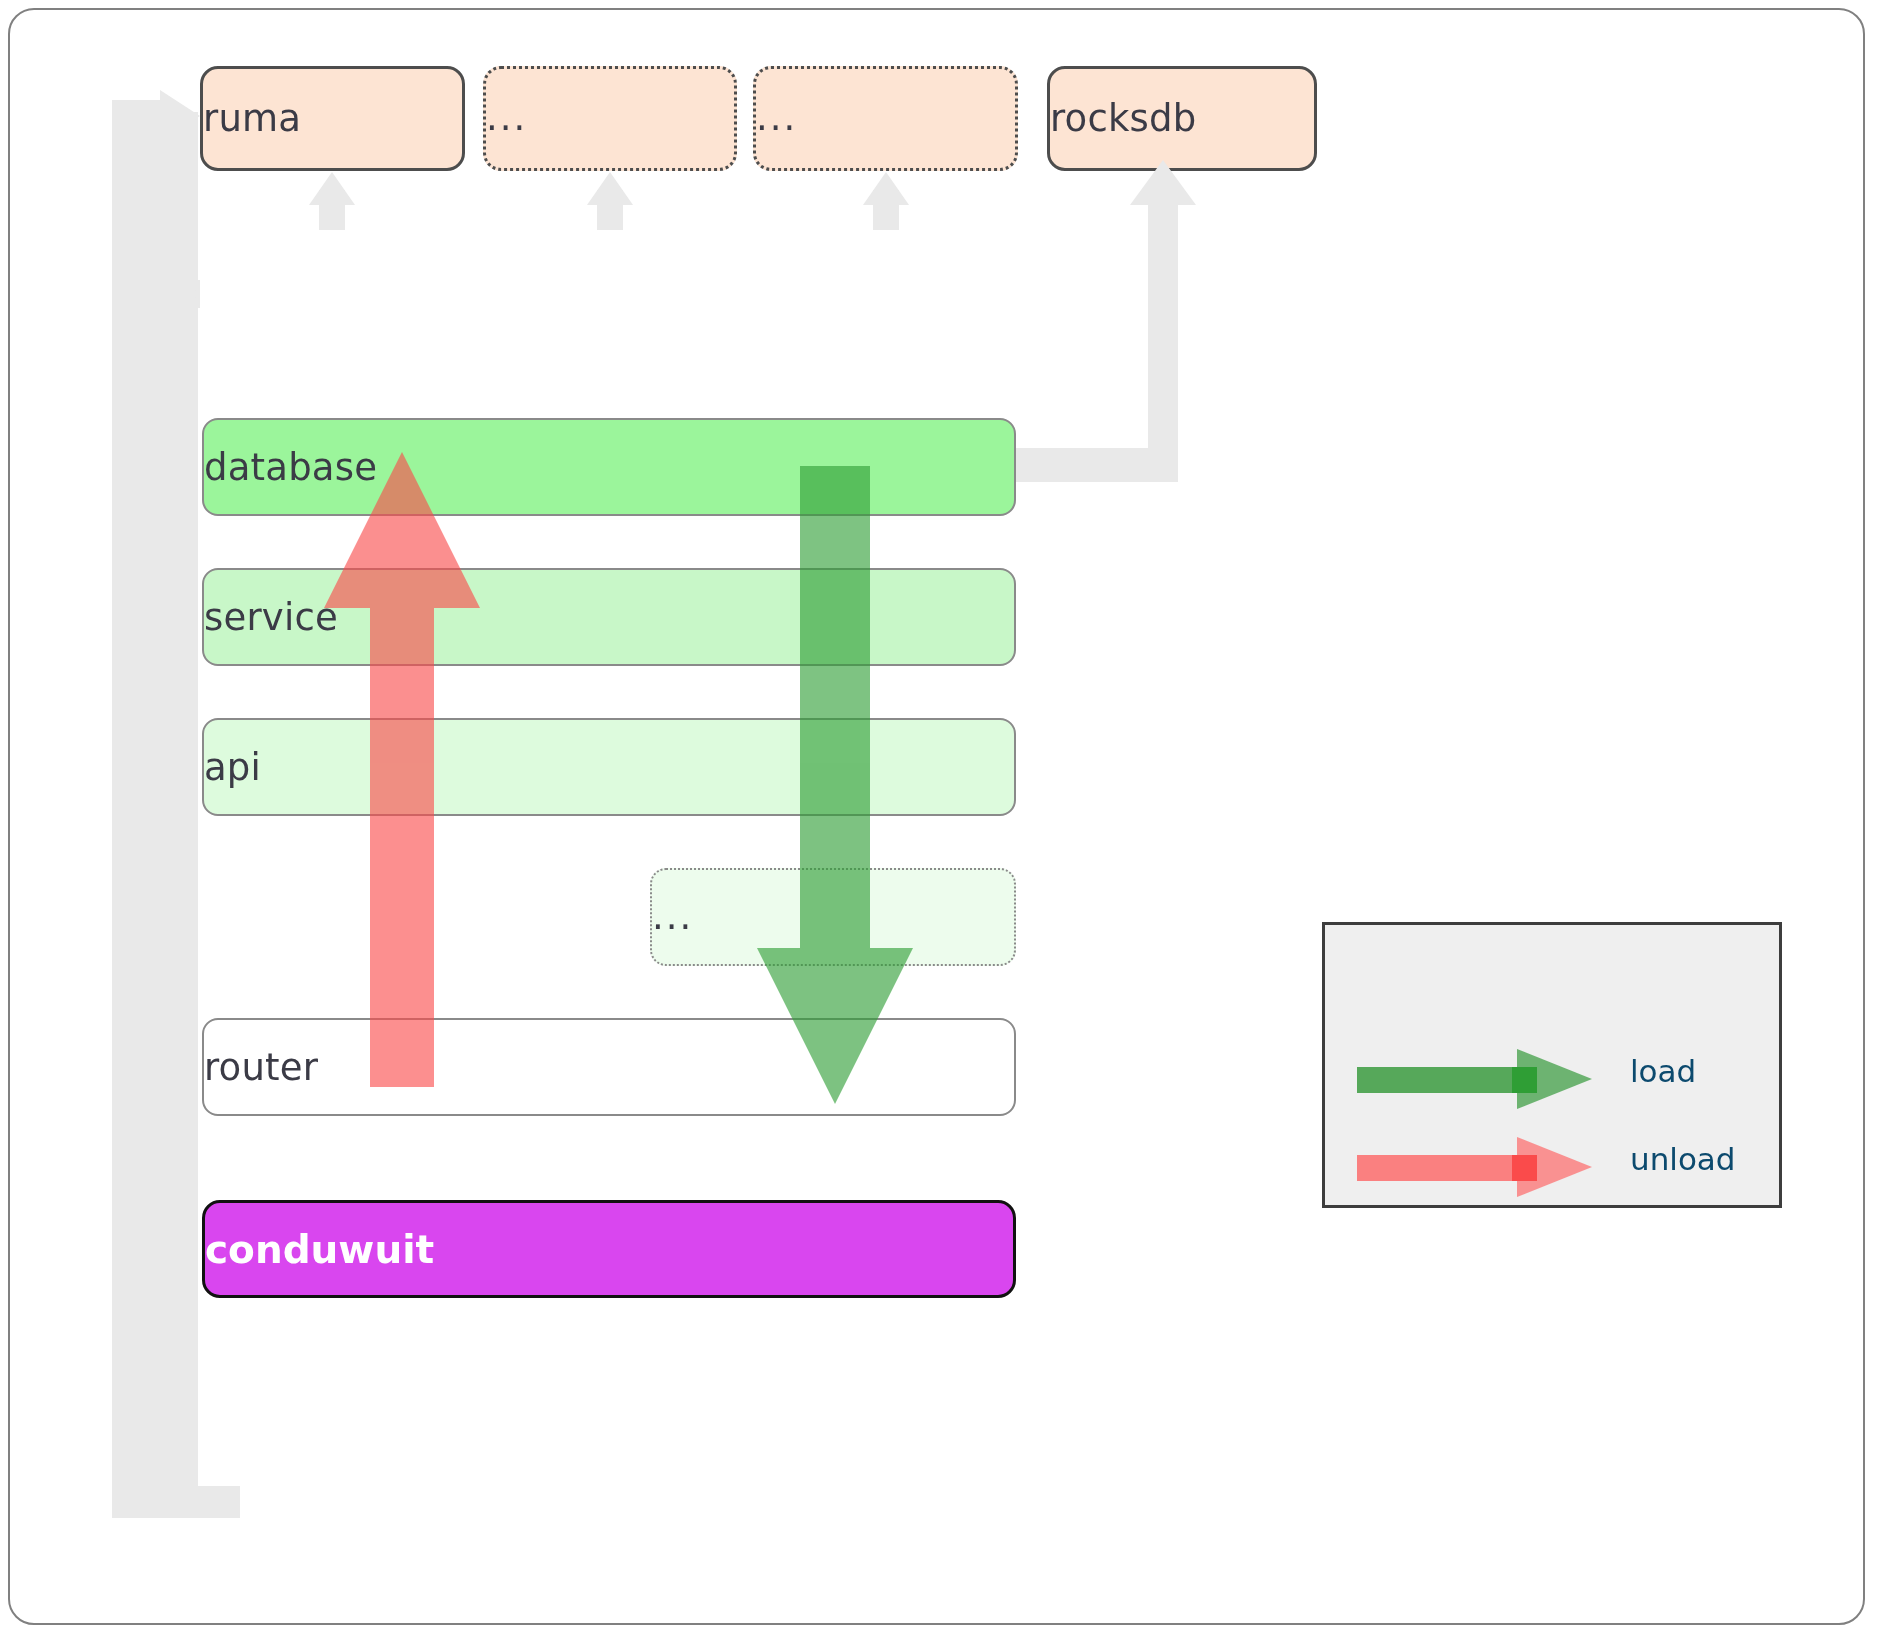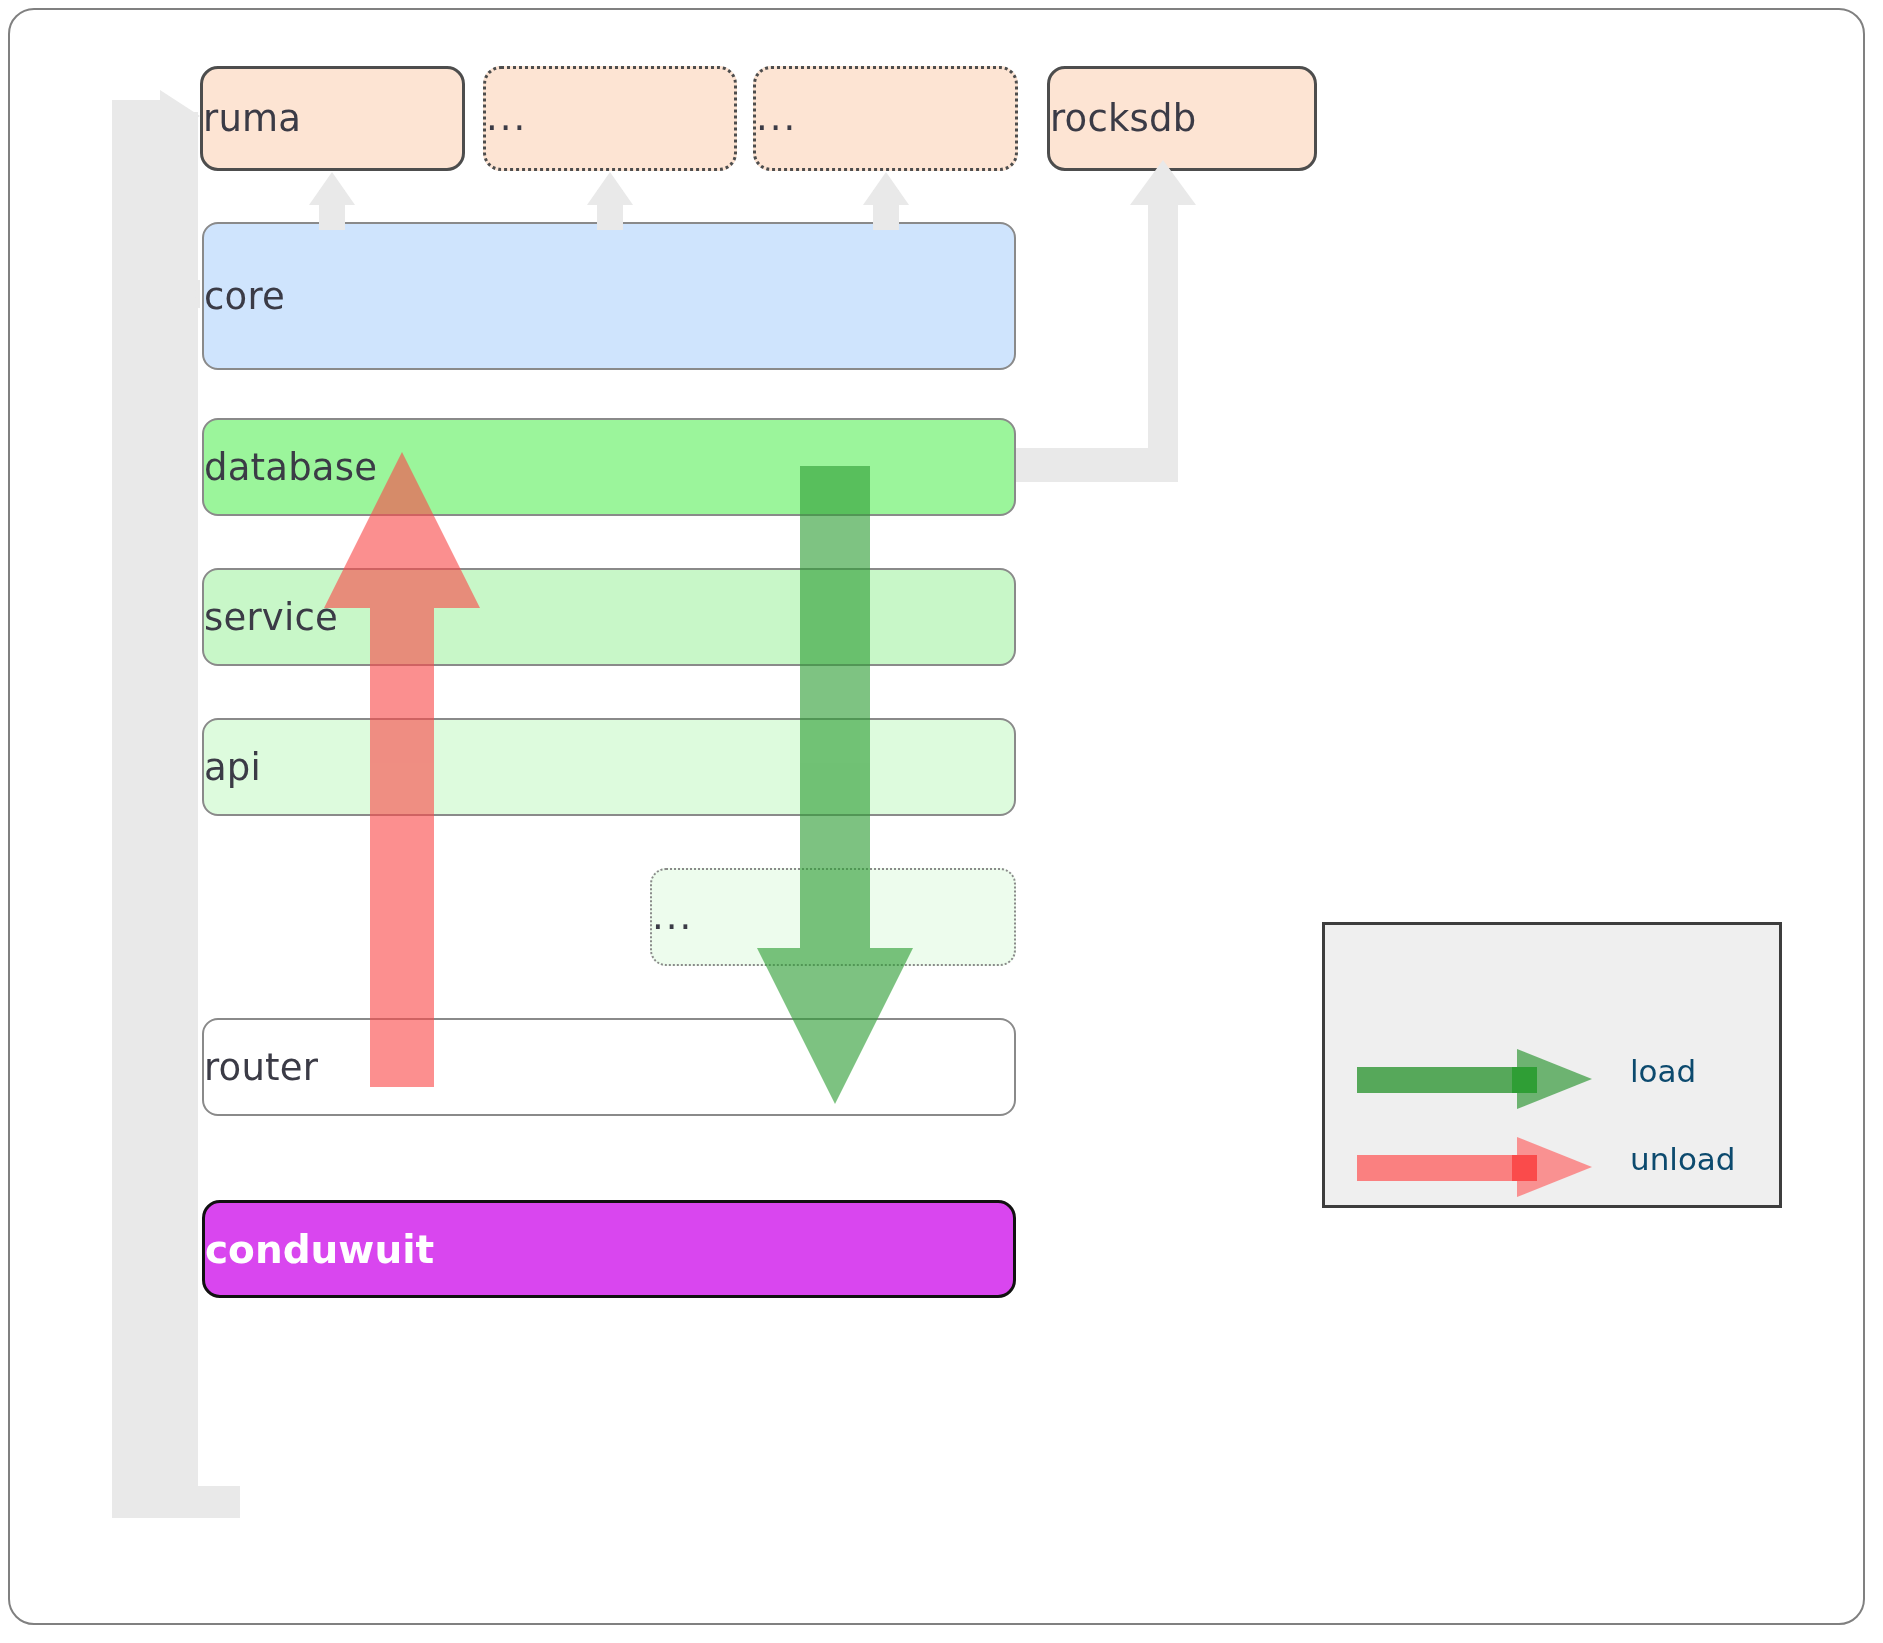--- a/index.html
+++ b/index.html
@@ -96,23 +96,20 @@
   </div>
 
   <div class="node ext dotted" style="left:753px;top:66px;width:265px;height:105px;">
     <span class="dots">...</span>
   </div>
 
   <div class="node ext" style="left:1034px;top:66px;width:270px;height:105px;margin-left:13px;">
     <span class="lbl">rocksdb</span>
   </div>
 
-  <div class="node core" style="left:202px;top:222px;width:814px;height:148px;">
-    <span class="lbl">core</span>
-  </div>
 
   <div class="node db" style="left:202px;top:418px;width:814px;height:98px;">
     <span class="lbl">database</span>
   </div>
 
   <div class="node svc" style="left:202px;top:568px;width:814px;height:98px;">
     <span class="lbl">service</span>
   </div>
 
   <div class="node api" style="left:202px;top:718px;width:814px;height:98px;">

